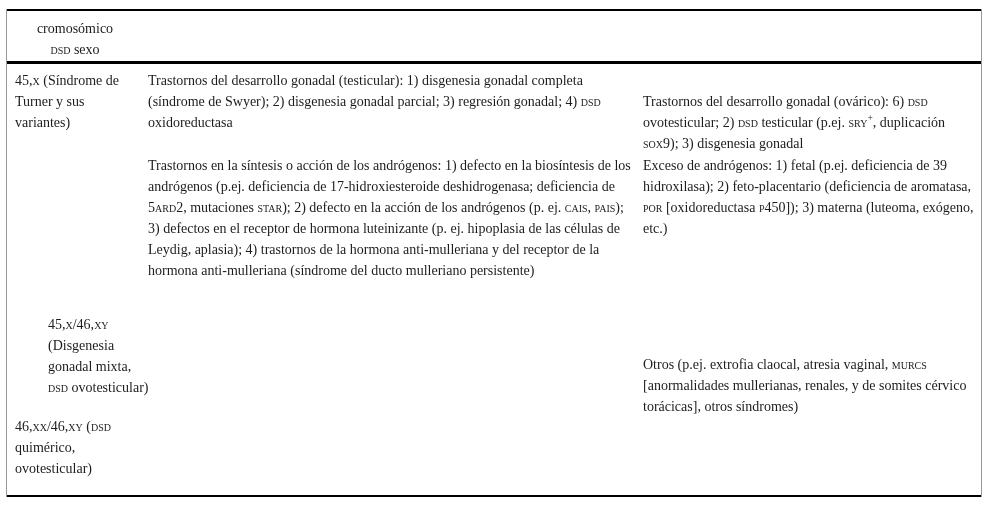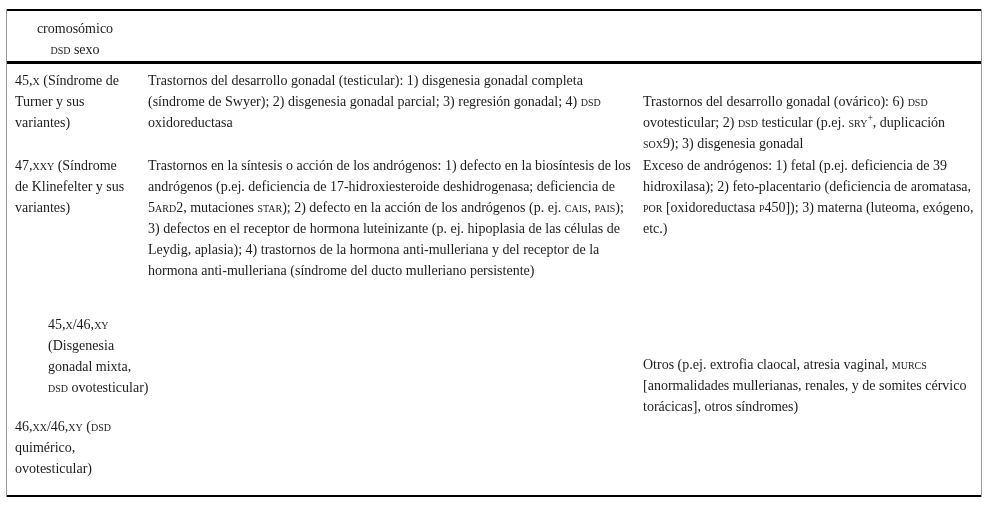--- a/index.html
+++ b/index.html
@@ -28,21 +28,20 @@
 
   <div class="abs center" style="left:10px;top:18px;width:130px;">
     <div><span>cromosómico</span></div>
     <div><span class="sc">dsd</span><span> sexo</span></div>
   </div>
 
   <div class="abs cell" style="left:15px;top:70px;width:106px;"><span>45,</span><span class="sc">x</span><span> (Síndrome de Turner y sus variantes)</span></div>
   <div class="abs cell" style="left:148px;top:70px;width:492px;"><span>Trastornos del desarrollo gonadal (testicular): 1) disgenesia gonadal completa (síndrome de Swyer); 2) disgenesia gonadal parcial; 3) regresión gonadal; 4) </span><span class="sc">dsd</span><span> oxidoreductasa</span></div>
   <div class="abs cell" style="left:643px;top:91px;width:332px;"><span>Trastornos del desarrollo gonadal (ovárico): 6) </span><span class="sc">dsd</span><span> ovotesticular; 2) </span><span class="sc">dsd</span><span> testicular (p.ej. </span><span class="sc">sry</span><span class="sup">+</span><span>, duplicación </span><span class="sc">sox</span><span>9); 3) disgenesia gonadal</span></div>
 
-  <div class="abs cell" style="left:15px;top:155px;width:112px;"><span>47,</span><span class="sc">xxy</span><span> (Síndrome de Klinefelter y sus variantes)</span></div>
   <div class="abs cell" style="left:148px;top:155px;width:497px;"><span>Trastornos en la síntesis o acción de los andrógenos: 1) defecto en la biosíntesis de los andrógenos (p.ej. deficiencia de 17-hidroxiesteroide deshidrogenasa; deficiencia de 5</span><span class="sc">ard</span><span>2, mutaciones </span><span class="sc">star</span><span>); 2) defecto en la acción de los andrógenos (p. ej. </span><span class="sc">cais</span><span>, </span><span class="sc">pais</span><span>);</span><br><span>3) defectos en el receptor de hormona luteinizante (p. ej. hipoplasia de las células de Leydig, aplasia); 4) trastornos de la hormona anti-mulleriana y del receptor de la hormona anti-mulleriana (síndrome del ducto mulleriano persistente)</span></div>
   <div class="abs cell" style="left:643px;top:155px;width:332px;"><span>Exceso de andrógenos: 1) fetal (p.ej. deficiencia de 39 hidroxilasa); 2) feto-placentario (deficiencia de aromatasa, </span><span class="sc">por</span><span> [oxidoreductasa </span><span class="sc">p</span><span>450]); 3) materna (luteoma, exógeno, etc.)</span></div>
 
   <div class="abs cell" style="left:15px;top:314px;width:104px;margin-left:33px;"><span>45,</span><span class="sc">x</span><span>/46,</span><span class="sc">xy</span><span> (Disgenesia gonadal mixta, </span><span class="sc">dsd</span><span> ovotesticular)</span></div>
   <div class="abs cell" style="left:643px;top:354px;width:332px;"><span>Otros (p.ej. extrofia claocal, atresia vaginal, </span><span class="sc">murcs</span><span> [anormalidades mullerianas, renales, y de somites cérvico torácicas], otros síndromes)</span></div>
 
   <div class="abs cell" style="left:15px;top:416px;width:104px;"><span>46,</span><span class="sc">xx</span><span>/46,</span><span class="sc">xy</span><span> (</span><span class="sc">dsd</span><span> quimérico, ovotesticular)</span></div>
 
 </div>
 

